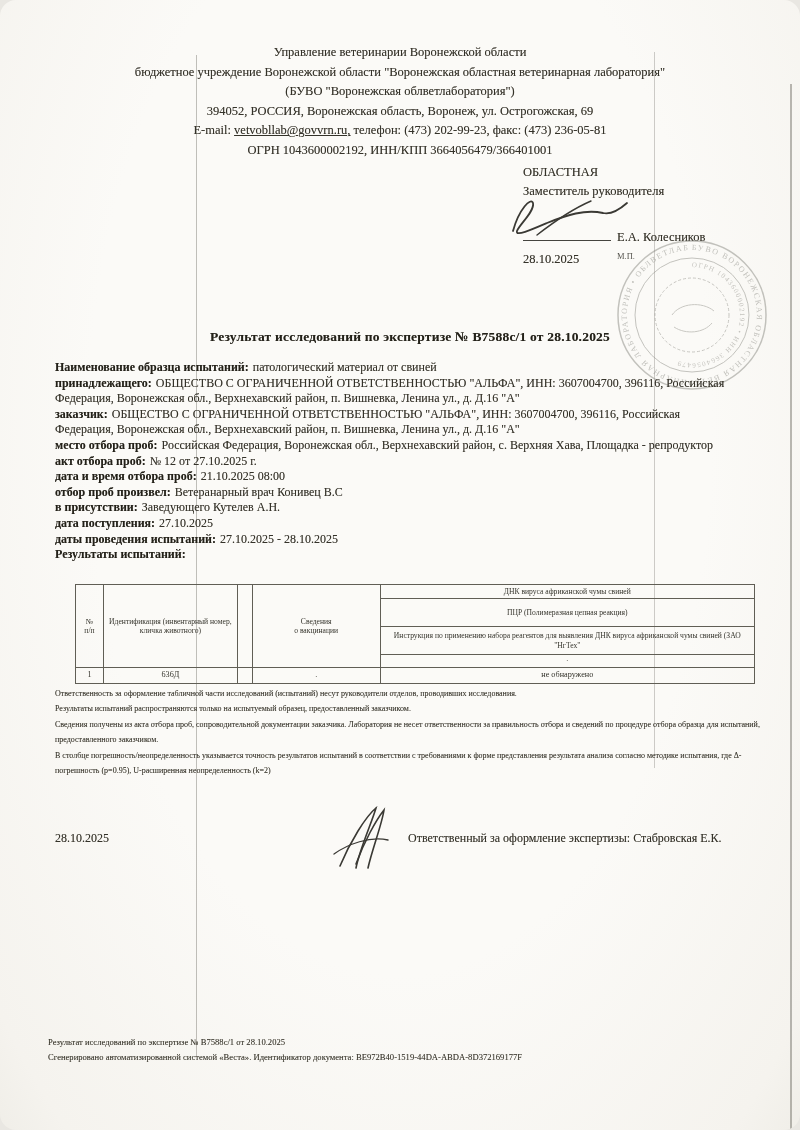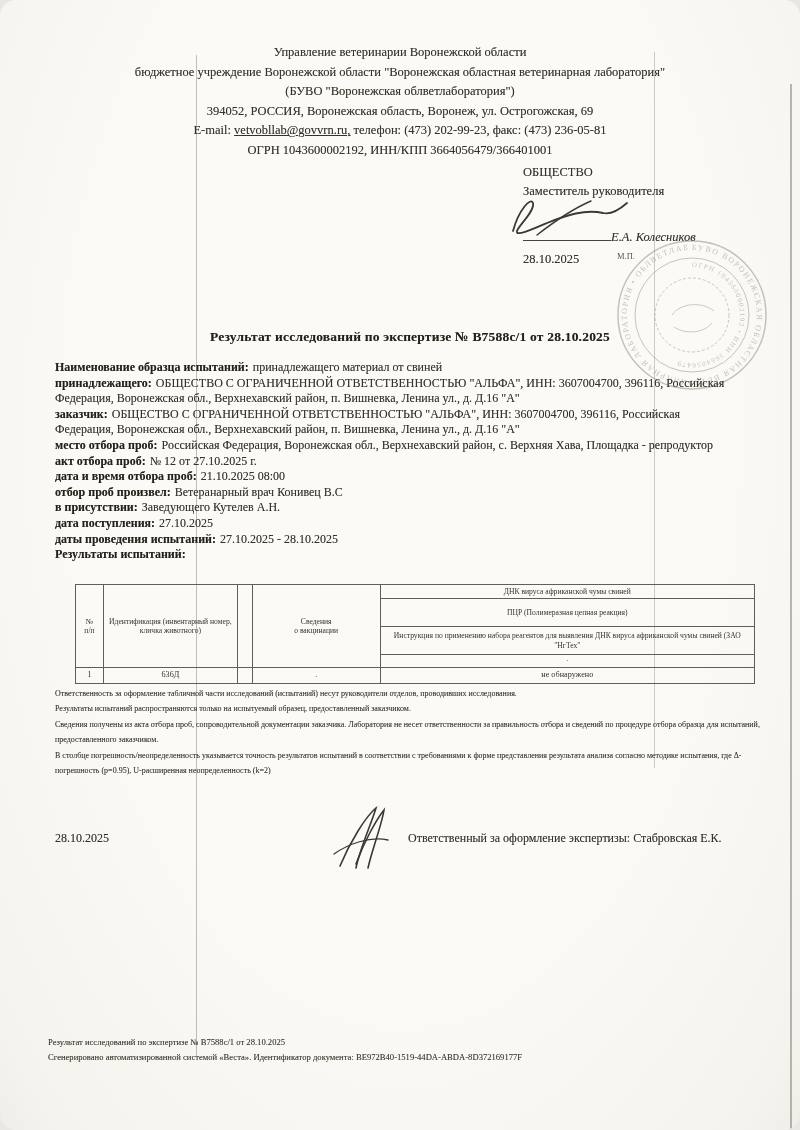--- a/index.html
+++ b/index.html
@@ -21,21 +21,21 @@
   
   .org-header { position:absolute; left:30px; top:43px; width:740px; text-align:center;
     font-size:12.5px; line-height:19.6px; }
   .org-header .u { text-decoration:underline; }
 
   
   .approval { position:absolute; left:523px; top:163px; width:272px; font-size:12.5px; line-height:19px; }
   .sig-approve { position:absolute; left:-16px; top:28px; }
   .sig-row { margin-top:27px; white-space:nowrap; position:relative; }
   .sig-line { display:inline-block; width:88px; border-bottom:1.2px solid #45443f; height:10px; }
-  .sig-name { margin-left:0;font-style:italic; }
+  .sig-name { margin-left:6px; }
   .approve-date { margin-top:3px; }
 
   
   .stamp-wrap { position:absolute; left:602px; top:231px; width:180px; height:170px;
     opacity:.52; filter:blur(0.3px); }
   .mp-label { position:absolute; left:617px; top:251px; font-size:8.5px; color:#55544e;font-family:Liberation Serif, serif; }
 
   
   .doc-title { position:absolute; left:40px; top:329px; width:740px; text-align:center;
     font-weight:bold; font-size:13.5px; color:#232119; letter-spacing:.2px; }
@@ -81,21 +81,21 @@
     <div>394052, РОССИЯ, Воронежская область, Воронеж, ул. Острогожская, 69</div>
     <div>
       <span>E-mail:</span>
       <span class="u">vetvobllab@govvrn.ru,</span>
       <span>телефон: (473) 202-99-23, факс: (473) 236-05-81</span>
     </div>
     <div>ОГРН 1043600002192, ИНН/КПП 3664056479/366401001</div>
   </div>
 
   <div class="approval txt">
-    <div>ОБЩЕСТВО</div>
+    <div>ОБЛАСТНАЯ</div>
     <div>Заместитель руководителя</div>
     <svg class="signature sig-approve" width="132" height="48" viewBox="0 0 132 48">
       <path d="M6,40 C12,18 24,6 26,12 C28,20 12,34 10,40 C8,46 26,38 40,32 C60,24 78,18 96,22 C104,24 112,19 120,12" stroke-width="1.8"></path>
       <path d="M30,44 C48,30 70,16 84,10" stroke-width="1.4"></path>
     </svg>
     <div class="sig-row">
       <span class="sig-line"></span><span class="sig-name">Е.А. Колесников</span>
     </div>
     <div class="approve-date">28.10.2025</div>
   </div>
@@ -116,21 +116,21 @@
         <textPath href="#iring">ОГРН 1043600002192  •  ИНН 3664056479</textPath>
       </text>
       <path d="M70,84 C78,72 100,70 112,80 M72,96 C84,104 102,102 110,92" fill="none" stroke="#9a9992" stroke-width="1"></path>
     </svg>
   </div>
   <div class="mp-label">М.П.</div>
 
   <div class="doc-title txt">Результат исследований по экспертизе № В7588с/1 от 28.10.2025</div>
 
   <div class="details txt">
-    <div class="dline"><span class="dlabel">Наименование образца испытаний:</span><span>принадлежащего материал от свиней</span></div>
+    <div class="dline"><span class="dlabel">Наименование образца испытаний:</span><span>патологический материал от свиней</span></div>
     <div class="dline"><span class="dlabel">принадлежащего:</span><span>ОБЩЕСТВО С ОГРАНИЧЕННОЙ ОТВЕТСТВЕННОСТЬЮ "АЛЬФА", ИНН: 3607004700, 396116, Российская Федерация, Воронежская обл., Верхнехавский район, п. Вишневка, Ленина ул., д. Д.16 "А"</span></div>
     <div class="dline"><span class="dlabel">заказчик:</span><span>ОБЩЕСТВО С ОГРАНИЧЕННОЙ ОТВЕТСТВЕННОСТЬЮ "АЛЬФА", ИНН: 3607004700, 396116, Российская Федерация, Воронежская обл., Верхнехавский район, п. Вишневка, Ленина ул., д. Д.16 "А"</span></div>
     <div class="dline"><span class="dlabel">место отбора проб:</span><span>Российская Федерация, Воронежская обл., Верхнехавский район, с. Верхняя Хава, Площадка - репродуктор</span></div>
     <div class="dline"><span class="dlabel">акт отбора проб:</span><span>№ 12 от 27.10.2025 г.</span></div>
     <div class="dline"><span class="dlabel">дата и время отбора проб:</span><span>21.10.2025 08:00</span></div>
     <div class="dline"><span class="dlabel">отбор проб произвел:</span><span>Ветеранарный врач Конивец В.С</span></div>
     <div class="dline"><span class="dlabel">в присутствии:</span><span>Заведующего Кутелев А.Н.</span></div>
     <div class="dline"><span class="dlabel">дата поступления:</span><span>27.10.2025</span></div>
     <div class="dline"><span class="dlabel">даты проведения испытаний:</span><span>27.10.2025 - 28.10.2025</span></div>
     <div class="dline"><span class="dlabel">Результаты испытаний:</span><span></span></div>

